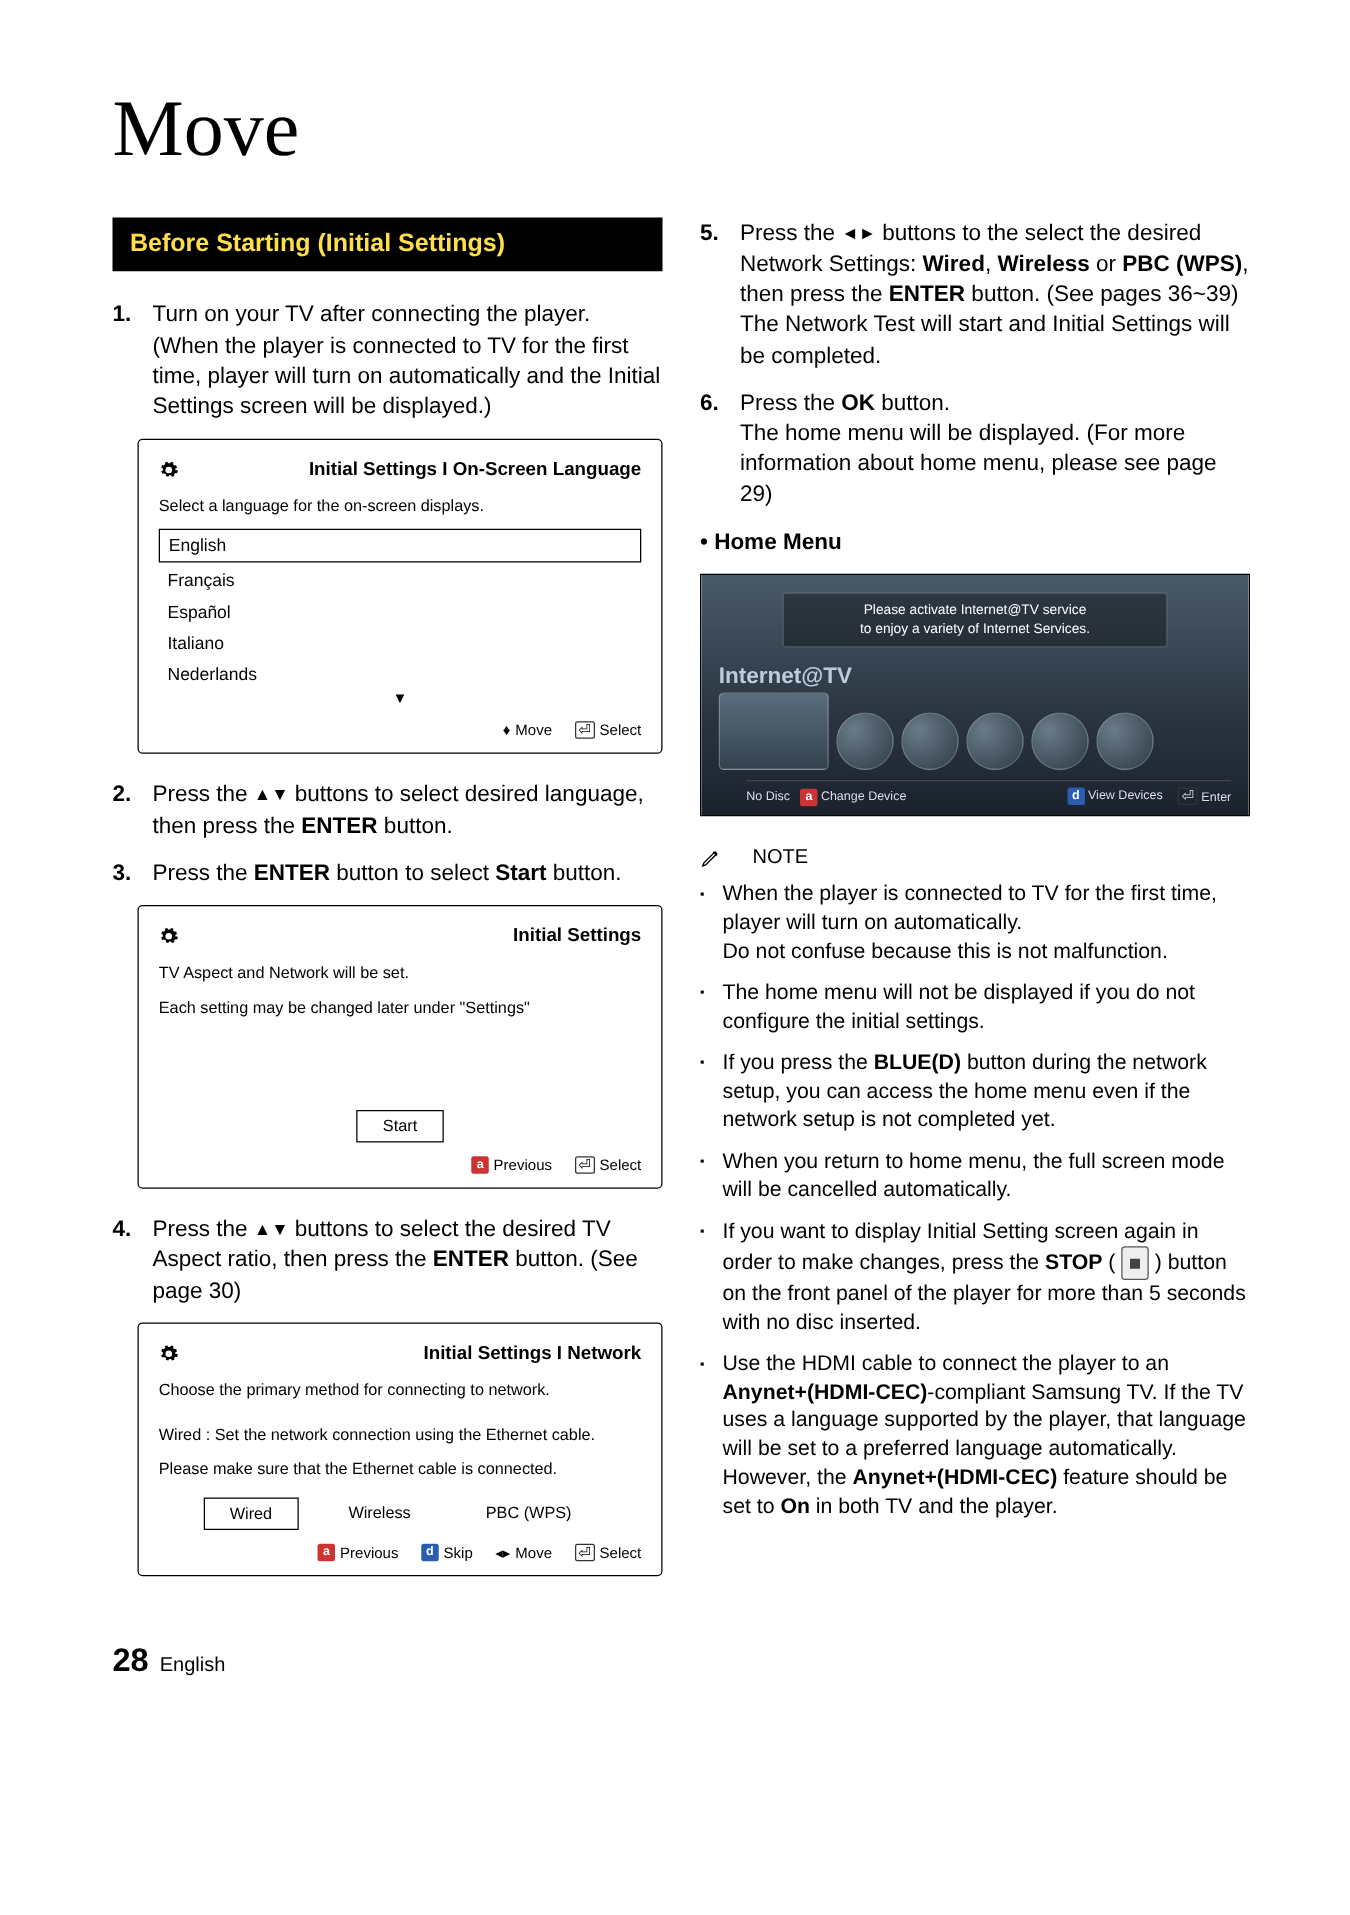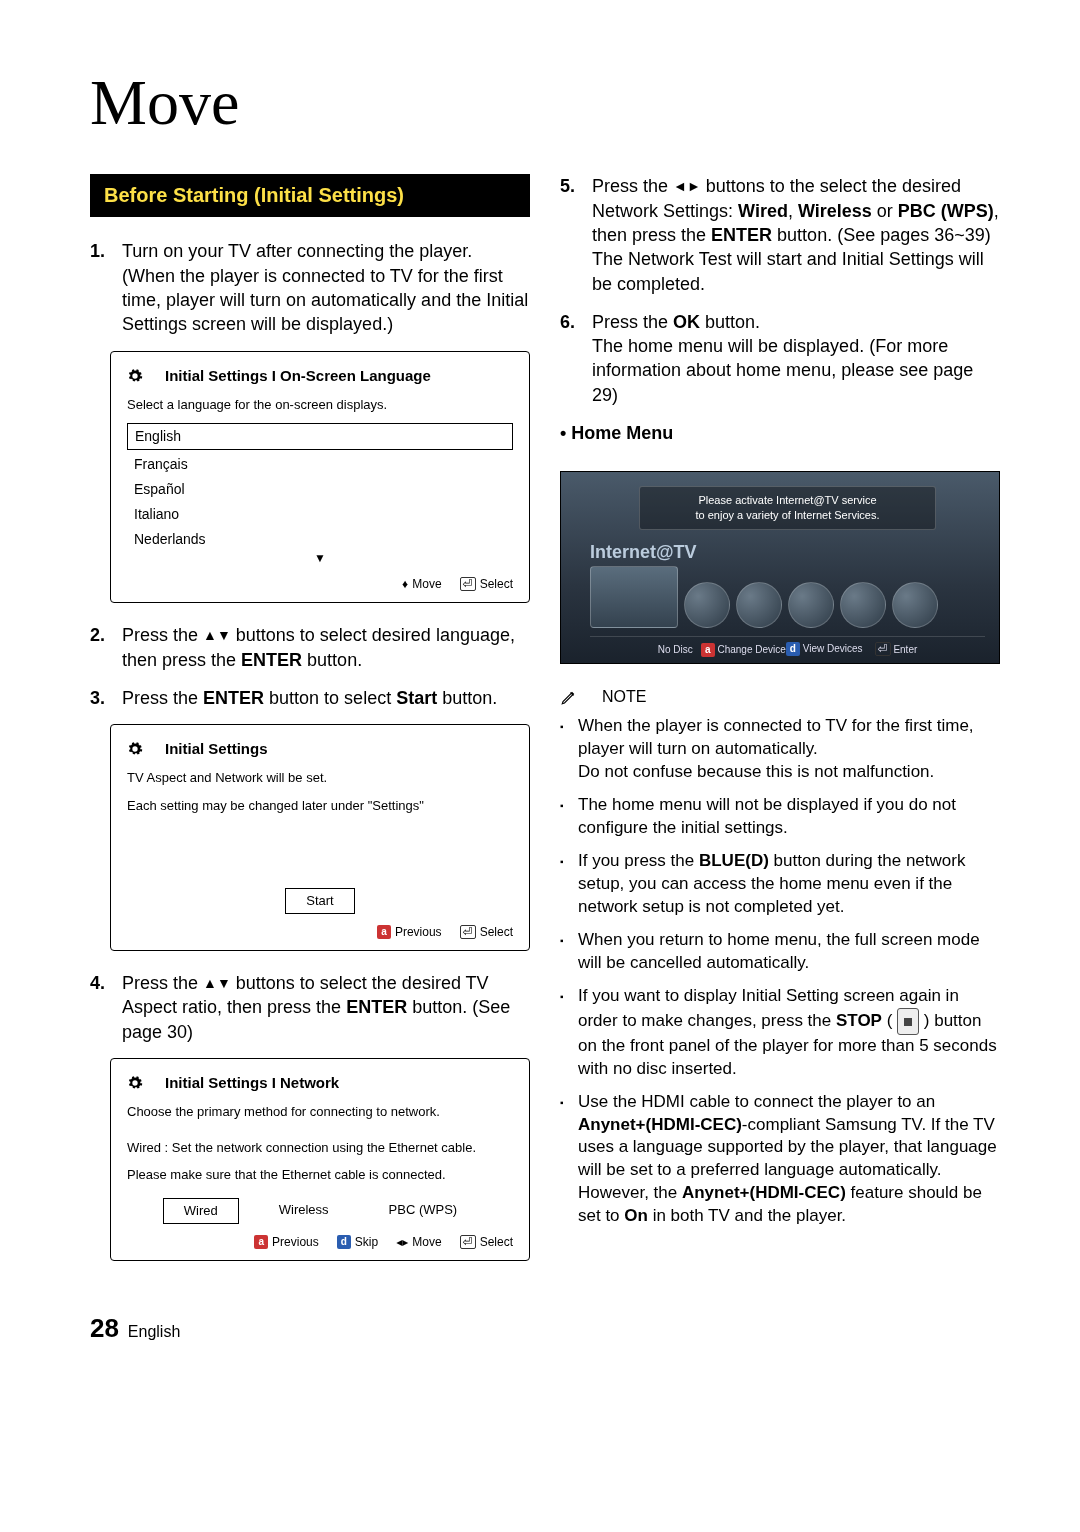--- a/index.html
+++ b/index.html
@@ -8,44 +8,44 @@
   .columns { display: flex; gap: 30px; }
   .col { flex: 1; }
   .section-bar { background: #000; color: #fde047; font-weight: bold; padding: 8px 14px; font-size: 20px; margin-bottom: 22px; }
   ol.steps { list-style: none; padding: 0; }
   ol.steps > li { display: flex; gap: 10px; margin-bottom: 14px; }
   .step-num { font-weight: bold; min-width: 22px; }
   .step-body { flex: 1; }
   .arrow { font-size: 14px; vertical-align: 1px; }
   .bold { font-weight: bold; }
   .screen-fig { border: 1px solid #000; border-radius: 4px; margin: 14px 0 20px 20px; padding: 14px 16px 10px 16px; font-size: 14px; background: #fff; color:#000; }
-  .screen-title { display: flex; align-items: center; gap: 22px; font-weight: bold; margin-bottom: 10px; font-size: 15px; }
+  .screen-title { display: flex; align-items: center; gap: 22px; font-weight: bold; margin-bottom: 10px; font-size: 15px; justify-content: space-between; }
   .gear-icon { display:inline-flex; width:16px; height:16px; align-items:center; justify-content:center; }
   .gear-icon svg { width:16px; height:16px; }
   .select-row { border: 1px solid #000; padding: 3px 7px; margin: 2px 0; }
   .lang-list { margin-top: 4px; }
   .lang-row { padding: 3px 7px; }
   .down-caret { text-align: center; font-size: 12px; margin-top: -2px; }
   .screen-footer { text-align: right; font-size: 12px; margin-top: 10px; display:flex; justify-content:flex-end; gap:18px; }
   .footer-item { display:flex; align-items:center; gap:4px; }
   .key-a { display:inline-block; background:#c33; color:#fff; font-size:10px; font-weight:bold; padding:0 4px; border-radius:2px; line-height:14px; }
   .key-d { display:inline-block; background:#2a5db0; color:#fff; font-size:10px; font-weight:bold; padding:0 4px; border-radius:2px; line-height:14px; }
   .key-enter { display:inline-block; font-size:12px; border:1px solid #333; border-radius:2px; padding:0 2px; line-height:12px; }
   .fig-desc { margin-bottom: 10px; font-size: 13px; }
   .fig-btns { display:flex; justify-content:center; gap:20px; margin: 14px 0 6px 0; }
   .fig-btn { border:1px solid #000; padding:3px 20px; font-size:13px; }
-  h4.bullet-head { font-weight: bold; margin: 12px 0 26px 0; font-size: 18px; }
+  h4.bullet-head { font-weight: bold; margin: 12px 0 14px 0; font-size: 18px; }
   .home-fig { border:1px solid #000; padding:0; overflow:hidden; margin:10px 0 22px 0; }
-  .home-inner { background: linear-gradient(#4a5a6a,#2a3440 60%,#1a222c); padding: 14px 14px 6px 29px; }
+  .home-inner { background: linear-gradient(#4a5a6a,#2a3440 60%,#1a222c); padding: 14px 14px 6px 14px; }
   .home-banner { background: rgba(0,0,0,0.35); border:1px solid rgba(255,255,255,0.2); border-radius:3px; text-align:center; padding:6px 8px; font-size:11px; color:#fff; width:75%; margin:0 auto 10px auto; }
   .home-label { color:#bcd; font-weight:bold; font-size:18px; margin-bottom:2px; }
   .home-tiles { display:flex; gap:6px; align-items:flex-end; margin-bottom:8px; }
   .tile-lg { width:88px; height:62px; background: linear-gradient(#5a6d7d,#34424f); border:1px solid rgba(255,255,255,0.25); border-radius:4px; display:flex; align-items:center; justify-content:center; color:#dde; font-size:10px; }
   .tile-sm { width:46px; height:46px; background: radial-gradient(circle at 30% 30%, #6a7a88, #2e3b47); border-radius:50%; border:1px solid rgba(255,255,255,0.2); }
-  .home-footer { display:flex; justify-content:center; align-items:center; font-size:10px; color:#dde; border-top:1px solid rgba(255,255,255,0.15); padding-top:5px; }
+  .home-footer { display:flex; justify-content:space-between; align-items:center; font-size:10px; color:#dde; border-top:1px solid rgba(255,255,255,0.15); padding-top:5px;margin-left:22px; }
   .home-footer .right { display:flex; gap:12px; }
   .note-head { display:flex; align-items:center; gap:24px; font-size:16px; margin-bottom:8px; }
   .pencil-icon { width:18px; height:18px; display:inline-block; }
   .pencil-icon svg { width:18px; height:18px; }
   ul.notes { list-style:none; padding:0; font-size:17px; }
   ul.notes > li { display:flex; gap:8px; margin-bottom:10px; }
   ul.notes .sq { min-width:10px; font-size:10px; margin-top:5px; }
   .stop-icon { display:inline-block; border:1px solid #555; padding:1px 6px; border-radius:3px; background:#eee; vertical-align:middle; }
   .stop-icon-inner { display:inline-block; width:8px; height:8px; background:#444; }
   .page-footer { margin-top:30px; font-size:16px; }

